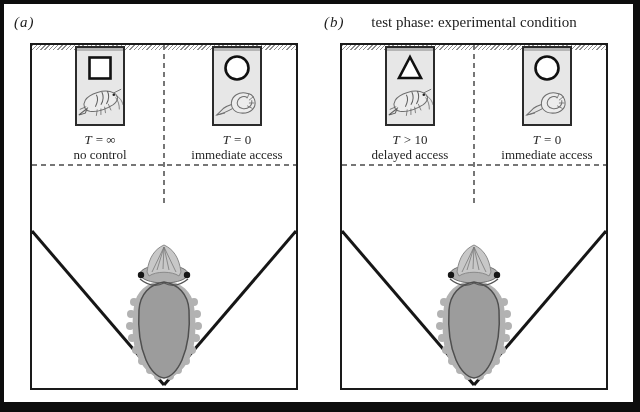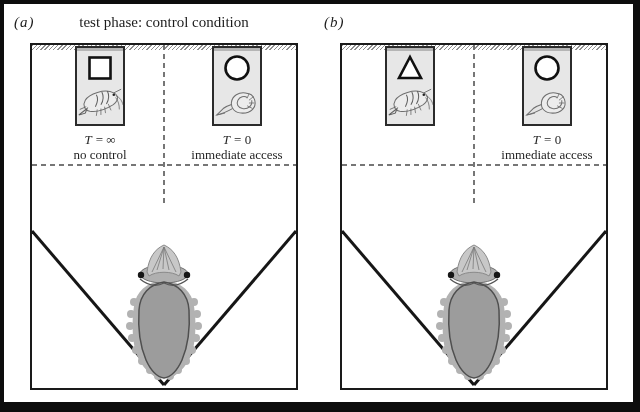--- a/index.html
+++ b/index.html
@@ -59,21 +59,20 @@
   .vbarrier{position:absolute;left:0;top:0;}
   .cuttlefish{position:absolute;left:94px;top:199px;}
 </style>
 </head>
 <body>
 
 <div class="canvas">
 
   <div class="panel a">
     <div class="panel-label">(a)</div>
-    <div class="panel-title">test phase: control condition</div>
 
     <div class="arena">
       <div class="hatch"></div>
 
       <div class="tube left">
         <svg class="symbol-svg" width="28" height="28" viewBox="0 0 28 28">
           <rect x="3.5" y="3.5" width="21" height="21" fill="#ffffff" stroke="#111111" stroke-width="2.6"></rect>
         </svg>
         <svg class="shrimp-svg" width="46" height="38" viewBox="0 0 50 40">
           <g stroke="#5f5f5f" stroke-width="1.1" fill="none">
@@ -162,20 +161,21 @@
         <path d="M38,38 C24,40 14,50 13,66 C12,82 14,102 20,116 C25,127 31,133 38,134 C45,133 51,127 56,116 C62,102 64,82 63,66 C62,50 52,40 38,38 Z" fill="#9c9c9c" stroke="#4f4f4f" stroke-width="1.5"></path>
         <path d="M14,35 Q26,45 38,39 Q50,45 62,35" fill="none" stroke="#555555" stroke-width="1.3"></path>
         <circle cx="15" cy="31" r="3.2" fill="#161616"></circle>
         <circle cx="61" cy="31" r="3.2" fill="#161616"></circle>
       </svg>
     </div>
   </div>
 
   <div class="panel b">
     <div class="panel-label">(b)</div>
+    <div class="panel-title">test phase: experimental condition</div>
 
     <div class="arena">
       <div class="hatch"></div>
 
       <div class="tube left">
         <svg class="symbol-svg" width="28" height="28" viewBox="0 0 28 28">
           <polygon points="14,3 25,24 3,24" fill="#ffffff" stroke="#111111" stroke-width="2.6" stroke-linejoin="miter"></polygon>
         </svg>
         <svg class="shrimp-svg" width="46" height="38" viewBox="0 0 50 40">
           <g stroke="#5f5f5f" stroke-width="1.1" fill="none">
@@ -208,20 +208,24 @@
             <path d="M44,16 C47,25 40,31 31,31 C23,31 18,26 19,19 C20,12 27,8 34,9 C40,10 42,11 44,16 Z" fill="#ececec"></path>
             <path d="M41,17 C42,23 37,27 31,26 C26,25 24,21 26,17 C28,13 33,12 36,14"></path>
             <path d="M38,10 L36,15" stroke-width="0.9"></path>
             <path d="M43,13 L38,17" stroke-width="0.9"></path>
             <path d="M44,20 L38,20" stroke-width="0.9"></path>
             <path d="M42,26 L36,23" stroke-width="0.9"></path>
           </g>
         </svg>
       </div>
 
+      <div class="caption left">
+        <div><span class="t-var">T</span><span class="t-rest">&gt; 10</span></div>
+        <div>delayed access</div>
+      </div>
       <div class="caption right">
         <div><span class="t-var">T</span><span class="t-rest">= 0</span></div>
         <div>immediate access</div>
       </div>
 
       <div class="dash-v"></div>
       <div class="dash-h"></div>
 
       <svg class="vbarrier" width="264" height="343" viewBox="0 0 264 343">
         <path d="M0,186 L132,340" stroke="#161616" stroke-width="3" fill="none"></path>

